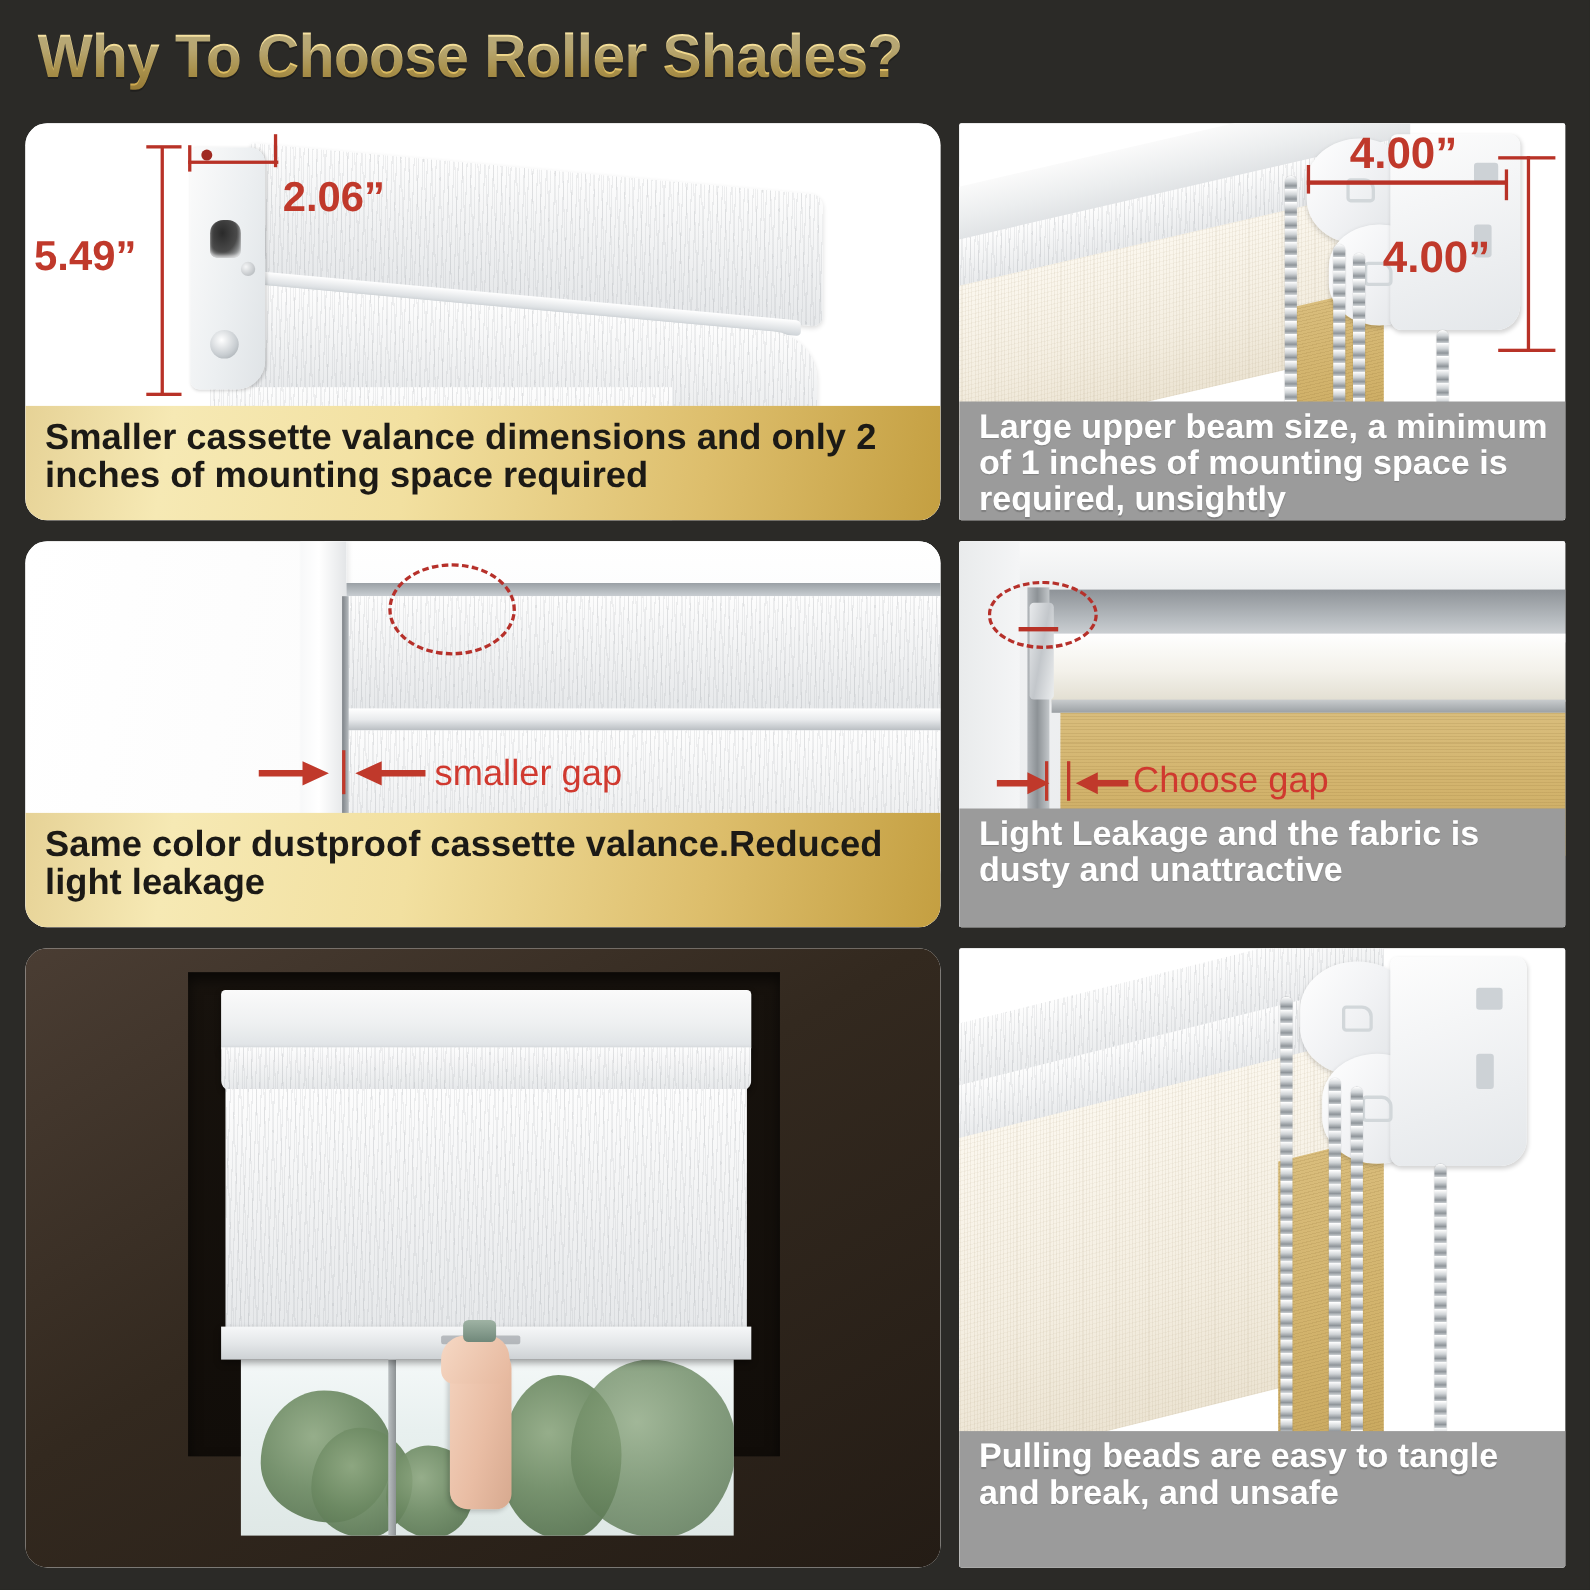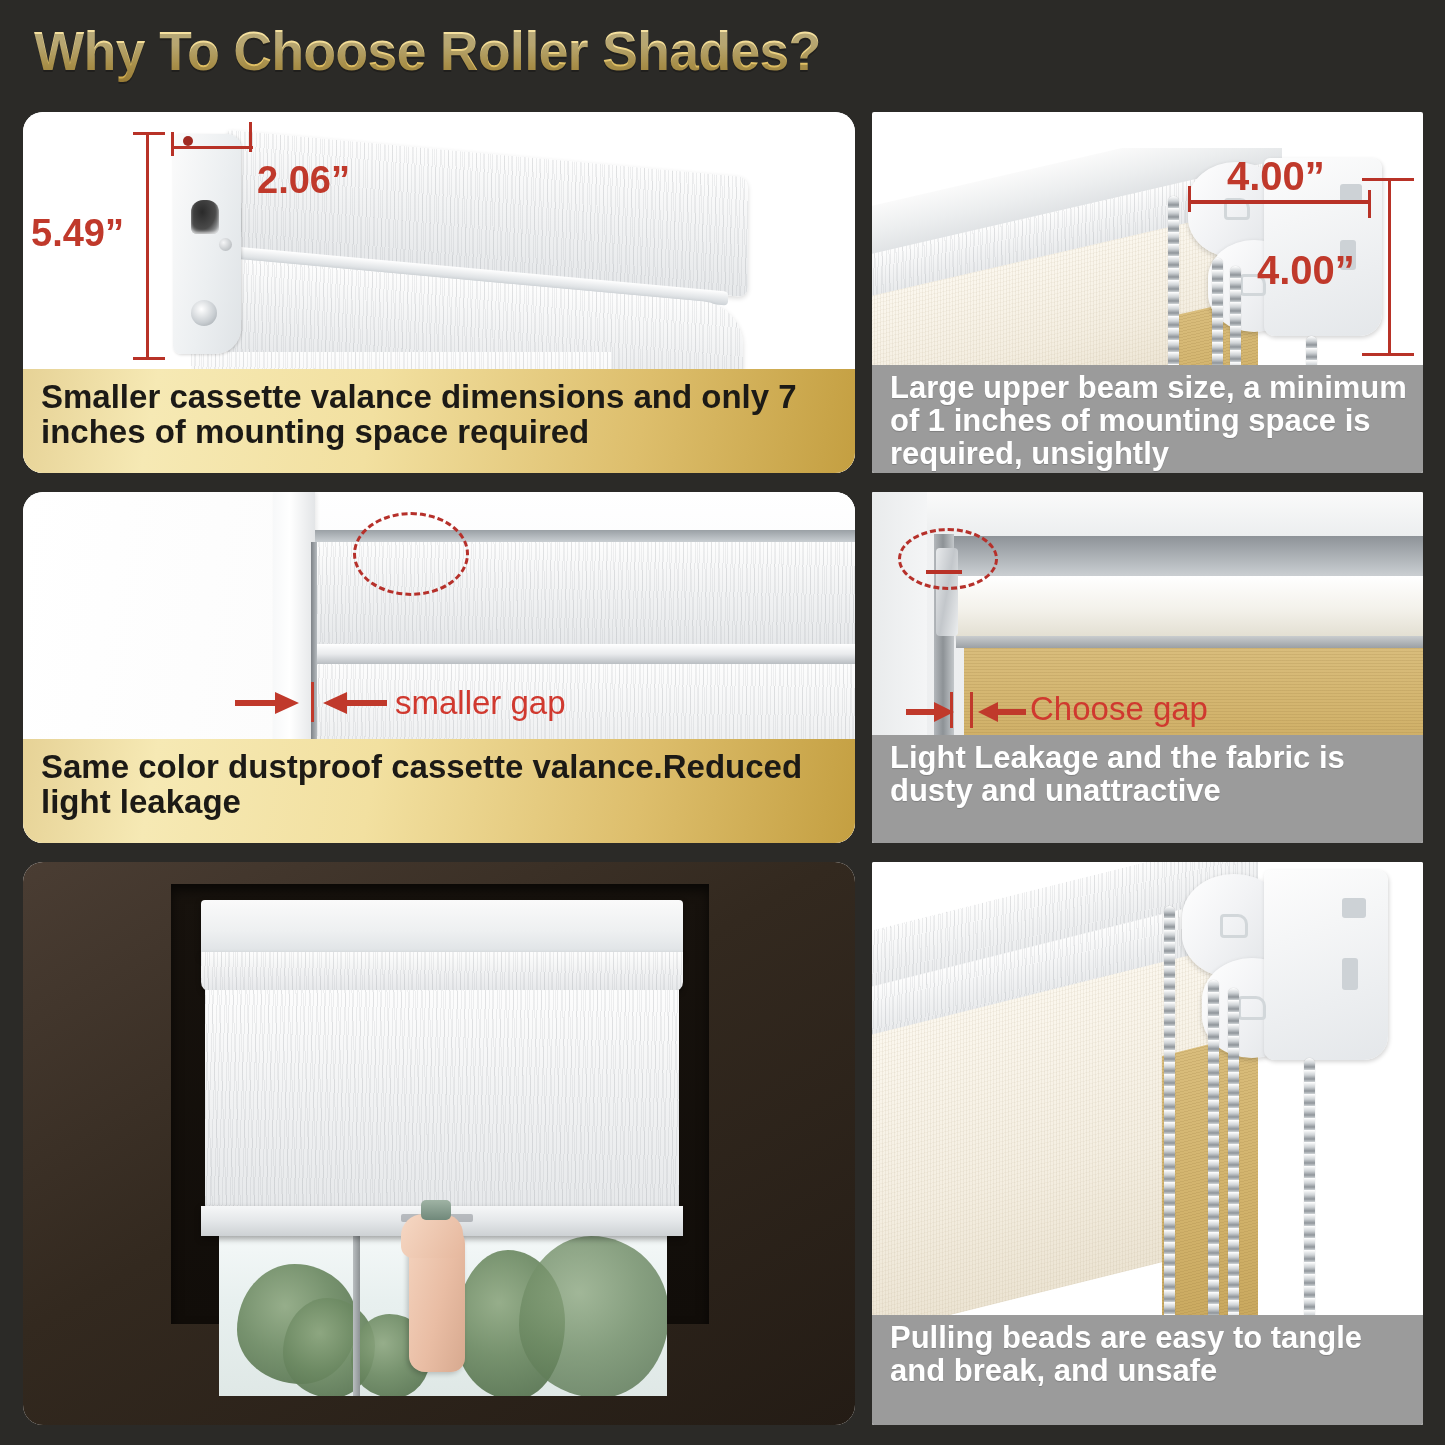--- a/index.html
+++ b/index.html
@@ -48,21 +48,21 @@
     background: linear-gradient(100deg,#e6d296 0%,#f6e9b4 16%,#f2e0a0 42%,#ddbe6c 74%,#c49f41 100%);
     color: #1c1a16; font-size: 33px;
     height: 104px;
   }
   .caption.gray {
     background: #9b9b9b; color: #ffffff; font-size: 31px;
     height: 108px; padding-top: 6px;
     text-shadow: 0 1px 1px rgba(0,0,0,0.18);
   }
   .caption.gold.r3 { height: 104px; }
-  .caption.gray.r3 { height: 110px; }
+  .caption.gray.r3 { height: 124px; }
 
   
   .fabric-white {
     background:
       repeating-linear-gradient(92deg, rgba(150,155,160,0.16) 0px, rgba(150,155,160,0.16) 1px, rgba(255,255,255,0) 1px, rgba(255,255,255,0) 4px),
       repeating-linear-gradient(88deg, rgba(120,125,132,0.10) 0px, rgba(120,125,132,0.10) 1px, rgba(255,255,255,0) 1px, rgba(255,255,255,0) 7px),
       linear-gradient(180deg,#fdfdfd 0%, #f1f2f3 50%, #e6e8ea 100%);
   }
   .fabric-cream {
     background:
@@ -276,25 +276,25 @@
         <div class="dimline" style="left:148px; top:20px; width:3px; height:24px;"></div>
         <div class="dimline" style="left:226px; top:10px; width:3px; height:30px;"></div>
         <div class="dimline" style="left:148px; top:34px; width:82px; height:3px;"></div>
         <div class="ink" style="left:234px; top:12px; font-size:38px;margin-top:35px;">2.06”</div>
 
         <div class="dimline" style="left:123px; top:22px; width:3px; height:226px;"></div>
         <div class="dimline" style="left:110px; top:20px; width:32px; height:3px;"></div>
         <div class="dimline" style="left:110px; top:245px; width:32px; height:3px;"></div>
         <div class="ink" style="left:8px; top:100px; font-size:38px;">5.49”</div>
       </div>
-      <div class="caption gold">Smaller cassette valance dimensions and only 7 inches of mounting space required</div>
+      <div class="caption gold">Smaller cassette valance dimensions and only 2 inches of mounting space required</div>
     </div>
 
     <div class="card right row1">
-      <div class="photo" style="background:#ffffff;margin-top:36px;">
+      <div class="photo" style="background:#ffffff;">
         <div class="shade-top-bar fabric-white" style="left:-10px; top:60px; width:420px; height:62px; transform:skewY(-13deg); transform-origin:left top;"></div>
         <div class="fabric-white" style="position:absolute; left:-10px; top:108px; width:400px; height:48px; transform:skewY(-13deg); transform-origin:left top;"></div>
         <div class="fabric-cream" style="position:absolute; left:-10px; top:150px; width:370px; height:145px; transform:skewY(-13deg); transform-origin:left top;"></div>
         <div class="fabric-tan" style="position:absolute; left:300px; top:168px; width:86px; height:135px; transform:skewY(-13deg); transform-origin:left top;"></div>
 
         <div class="bracket" style="left:316px; top:14px; width:96px; height:96px;"></div>
         <div class="bracket" style="left:336px; top:92px; width:92px; height:92px;"></div>
         <div class="mountplate" style="left:392px; top:10px; width:118px; height:178px; border-radius:6px 10px 22px 10px;"></div>
         <div style="position:absolute; left:468px; top:36px; width:22px; height:18px; background:#cdd2d6; border-radius:3px;"></div>
         <div style="position:absolute; left:468px; top:92px; width:16px; height:30px; background:#cdd2d6; border-radius:3px;"></div>

